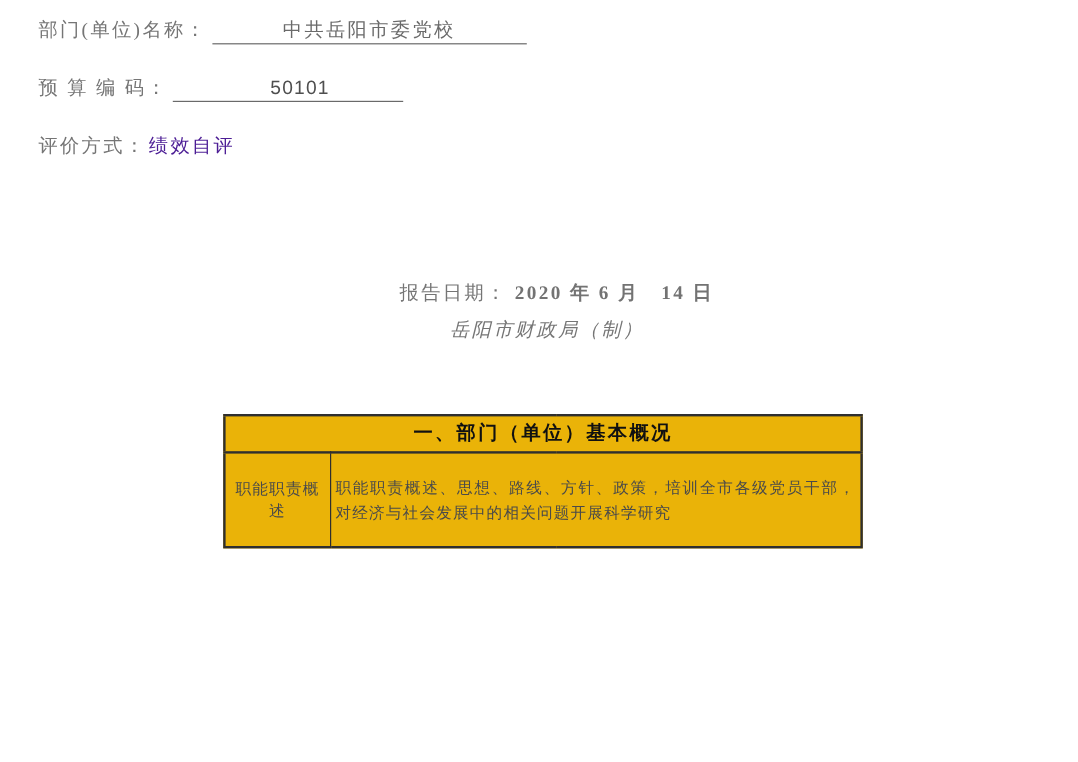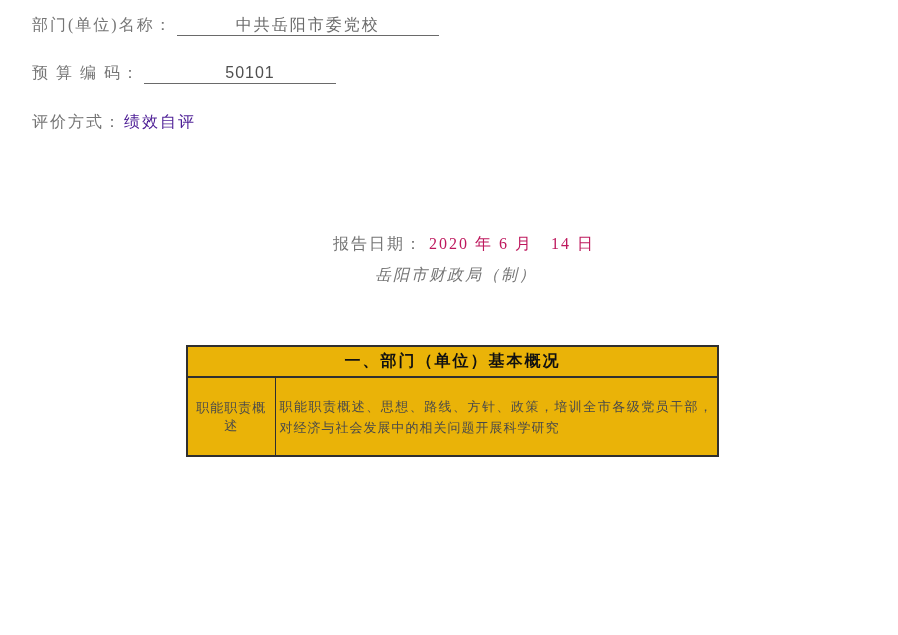--- a/index.html
+++ b/index.html
@@ -39,21 +39,21 @@
     margin-left:20px;
   }
   
   .rline{
     position:absolute;
     font-size:16px;
     letter-spacing:2px;
     color:#757575;
     white-space:nowrap;
   }
-  .rline .numchunk{color:#be185d;}
+  .rline .numchunk{color:#737373;font-weight:bold;}
   
   .btable{
     position:absolute;
     left:186px;top:345px;
     border-collapse:collapse;
     table-layout:fixed;
     width:531px;
     background:#eab308;
   }
   .btable td{

